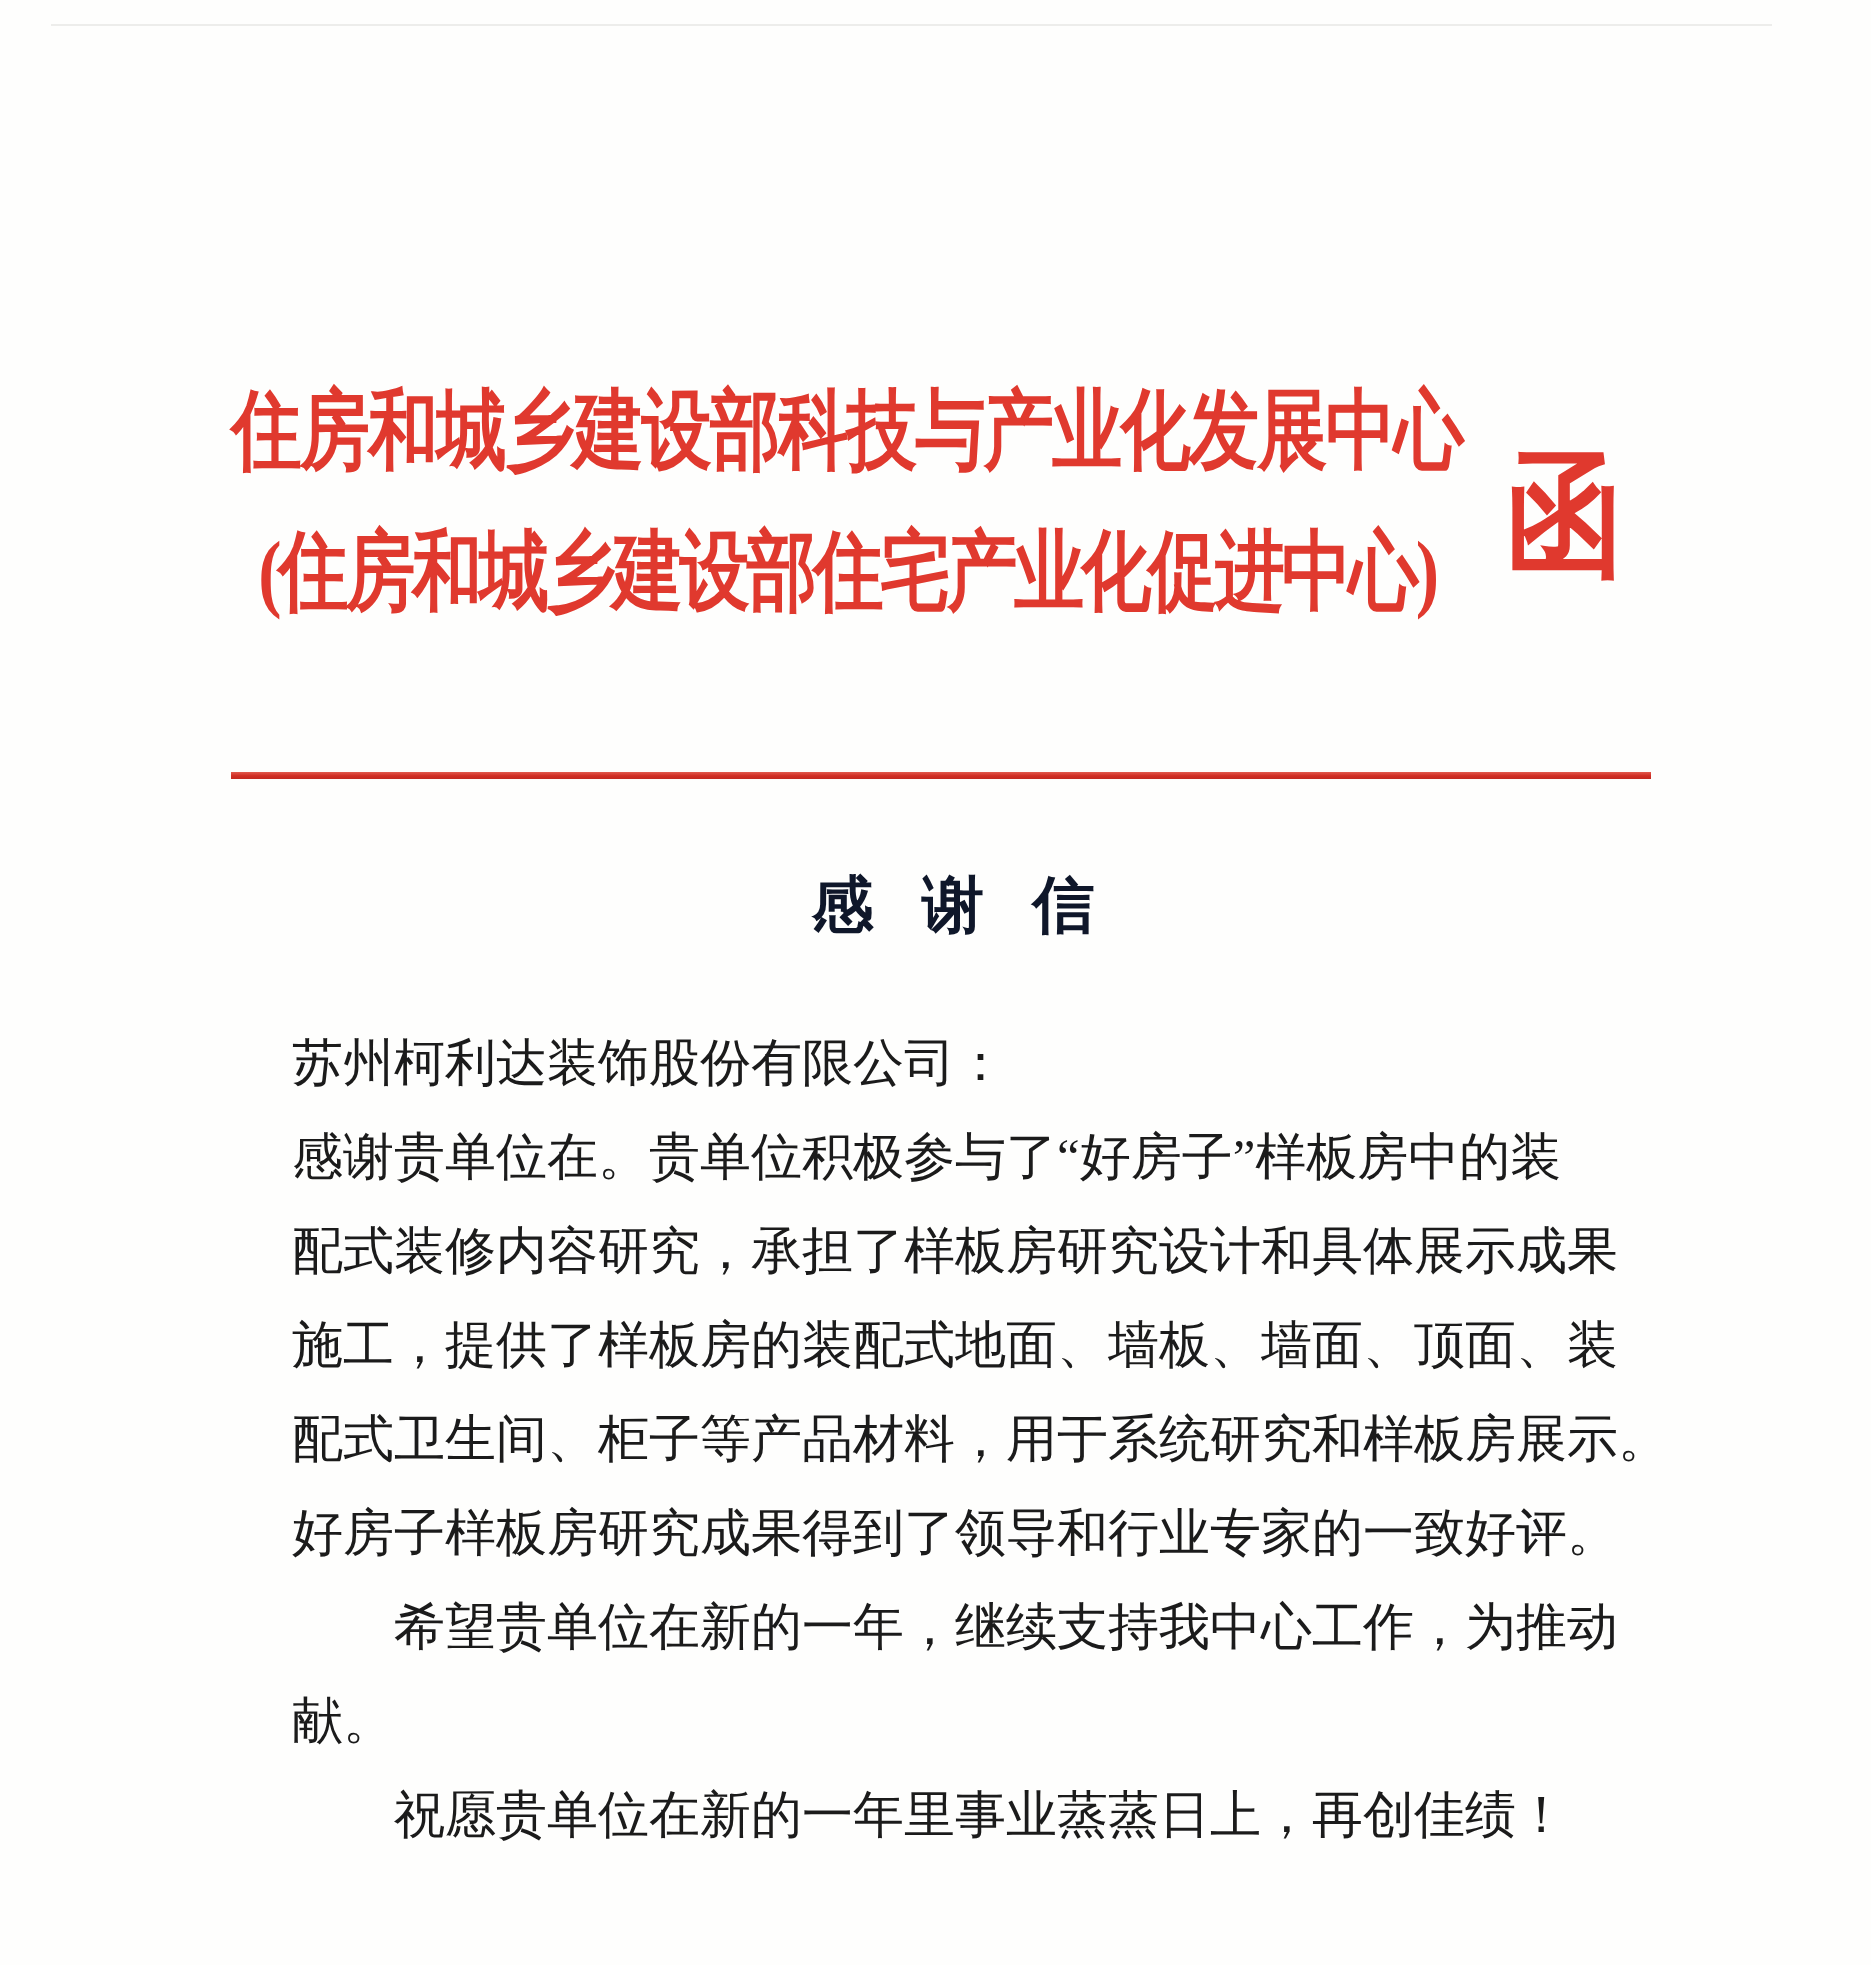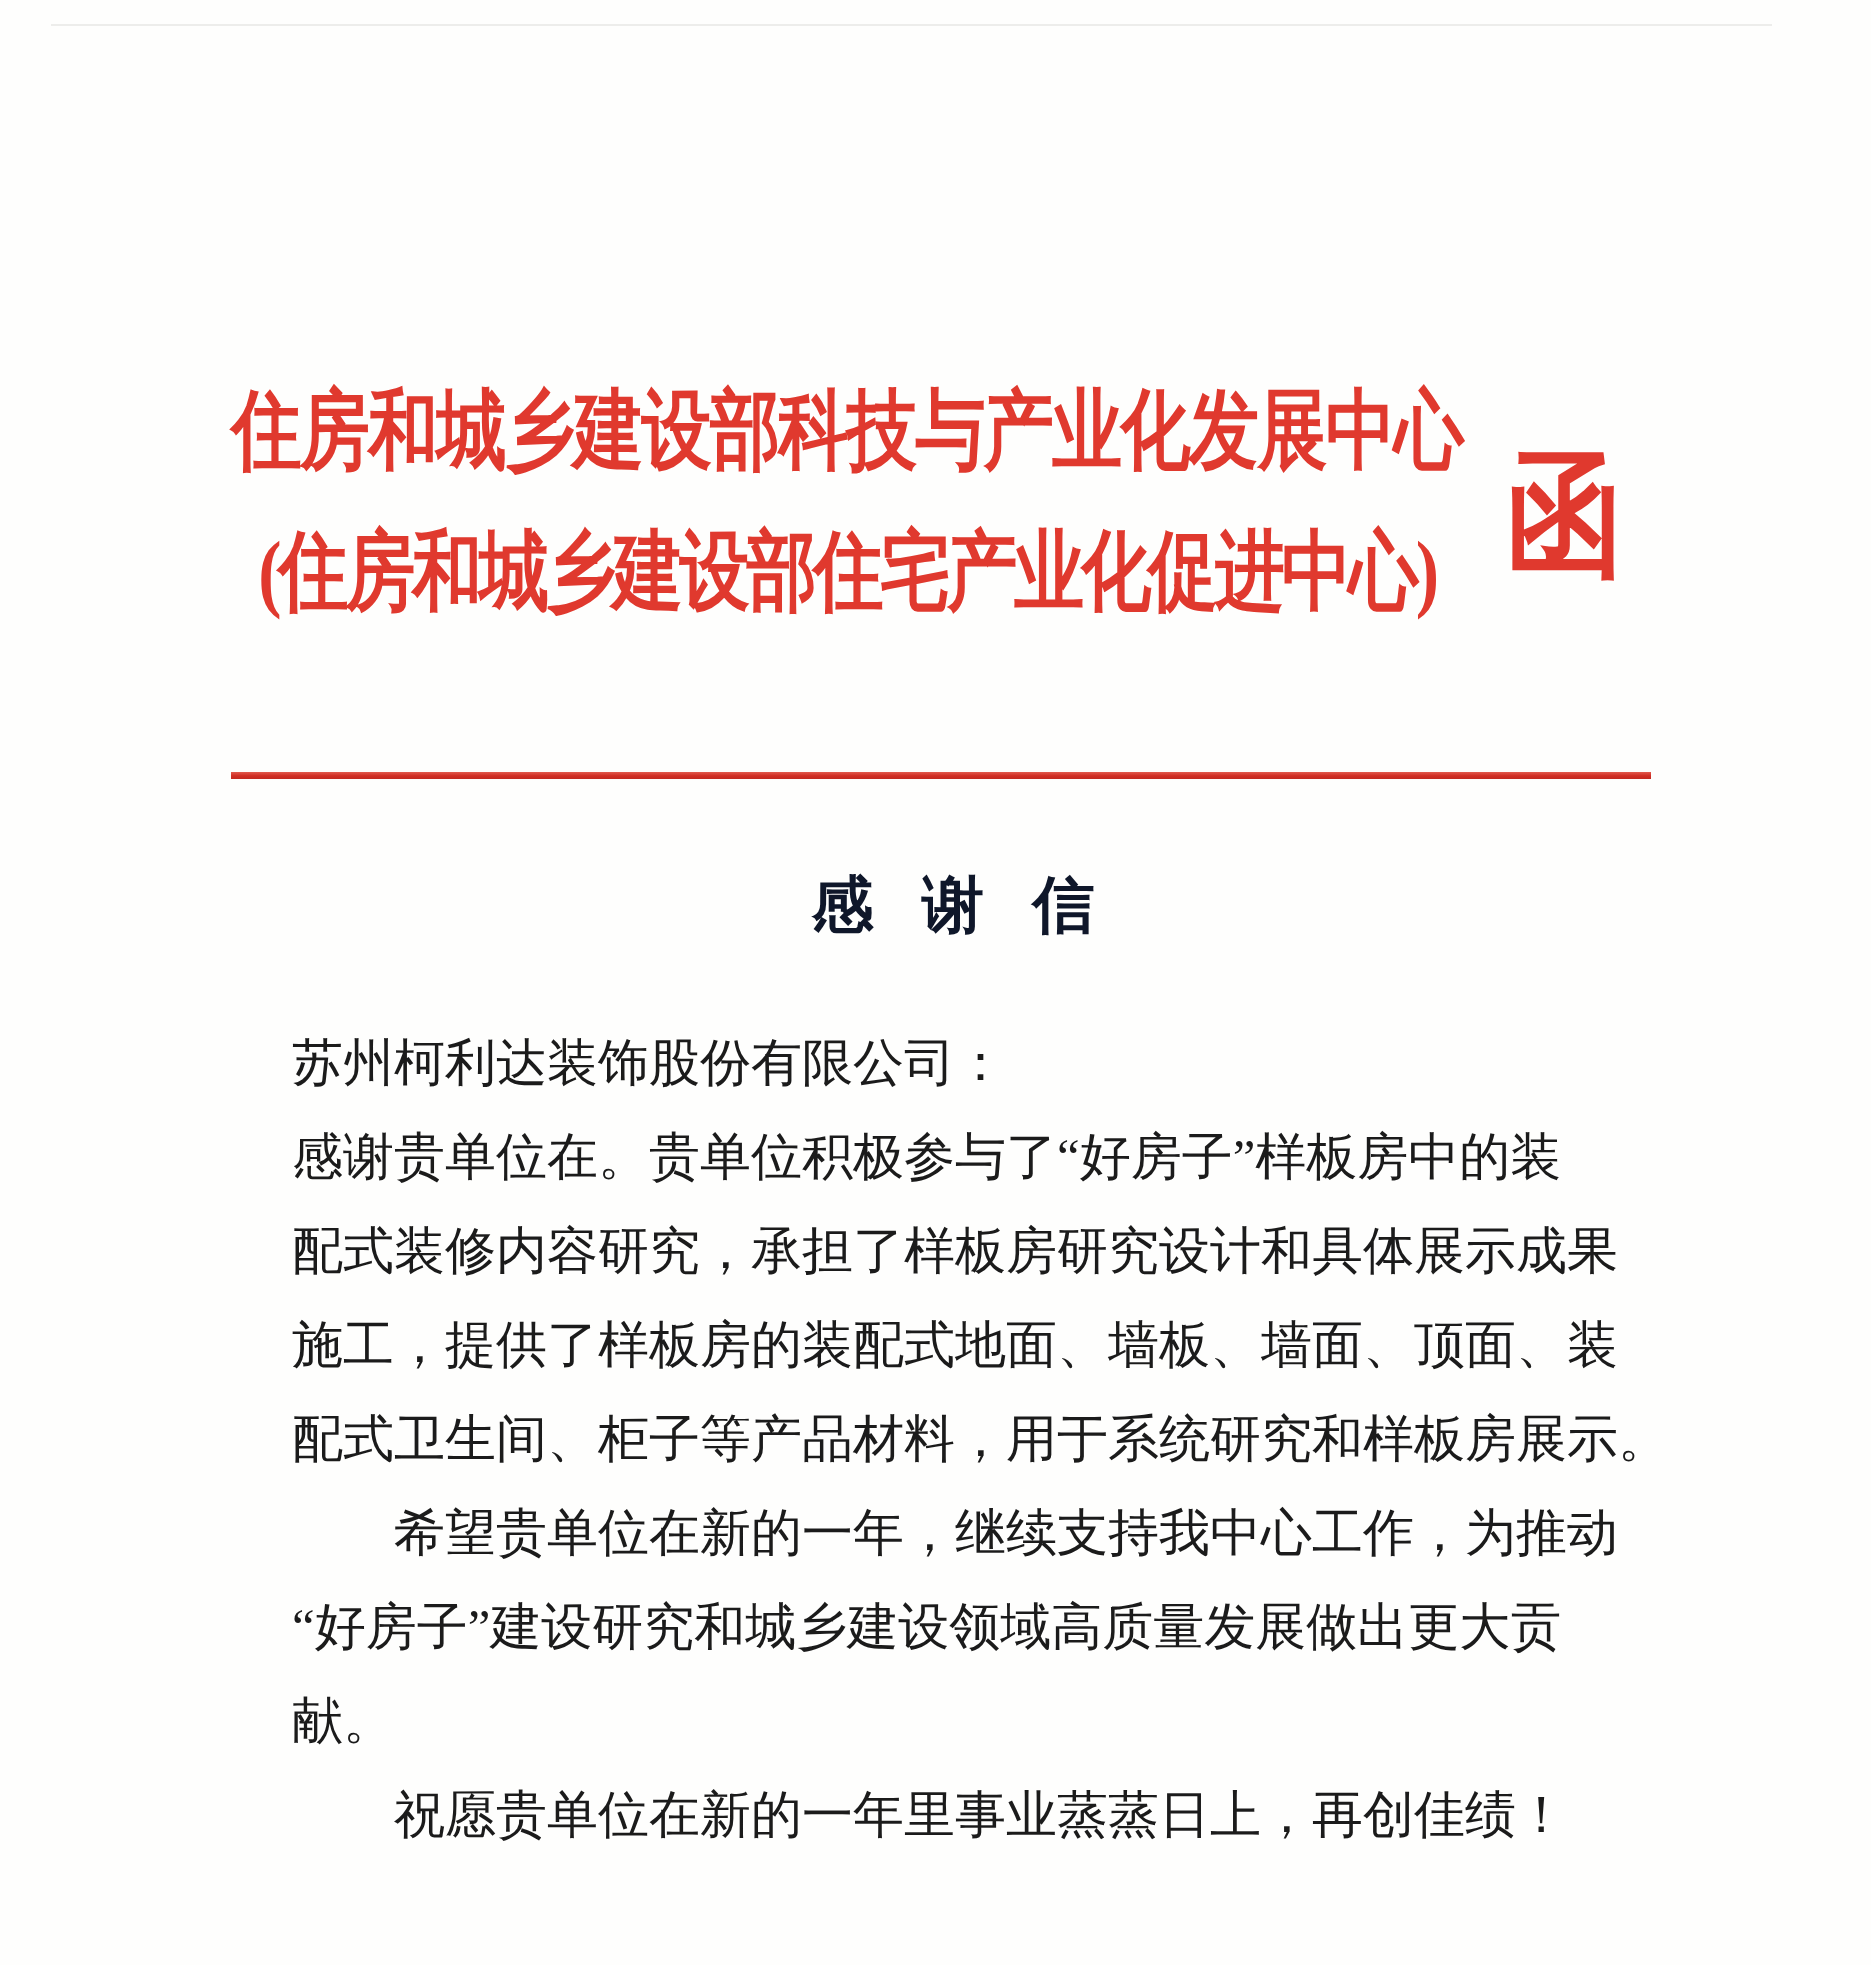--- a/index.html
+++ b/index.html
@@ -77,20 +77,20 @@
   <div class="red-rule"></div>
 
   <div class="doc-title">感 谢 信</div>
 
   <div class="body-block">
       <div class="line">苏州柯利达装饰股份有限公司：</div>
       <div class="line">感谢贵单位在。贵单位积极参与了“好房子”样板房中的装</div>
       <div class="line">配式装修内容研究，承担了样板房研究设计和具体展示成果</div>
       <div class="line">施工，提供了样板房的装配式地面、墙板、墙面、顶面、装</div>
       <div class="line">配式卫生间、柜子等产品材料，用于系统研究和样板房展示。</div>
+      <div class="line">好房子样板房研究成果得到了领导和行业专家的一致好评。</div>
       <div class="line">　　希望贵单位在新的一年，继续支持我中心工作，为推动</div>
-      <div class="line">“好房子”建设研究和城乡建设领域高质量发展做出更大贡</div>
       <div class="line">献。</div>
       <div class="line">　　祝愿贵单位在新的一年里事业蒸蒸日上，再创佳绩！</div>
     </div>
 
 </div>
 
 
 </body></html>

